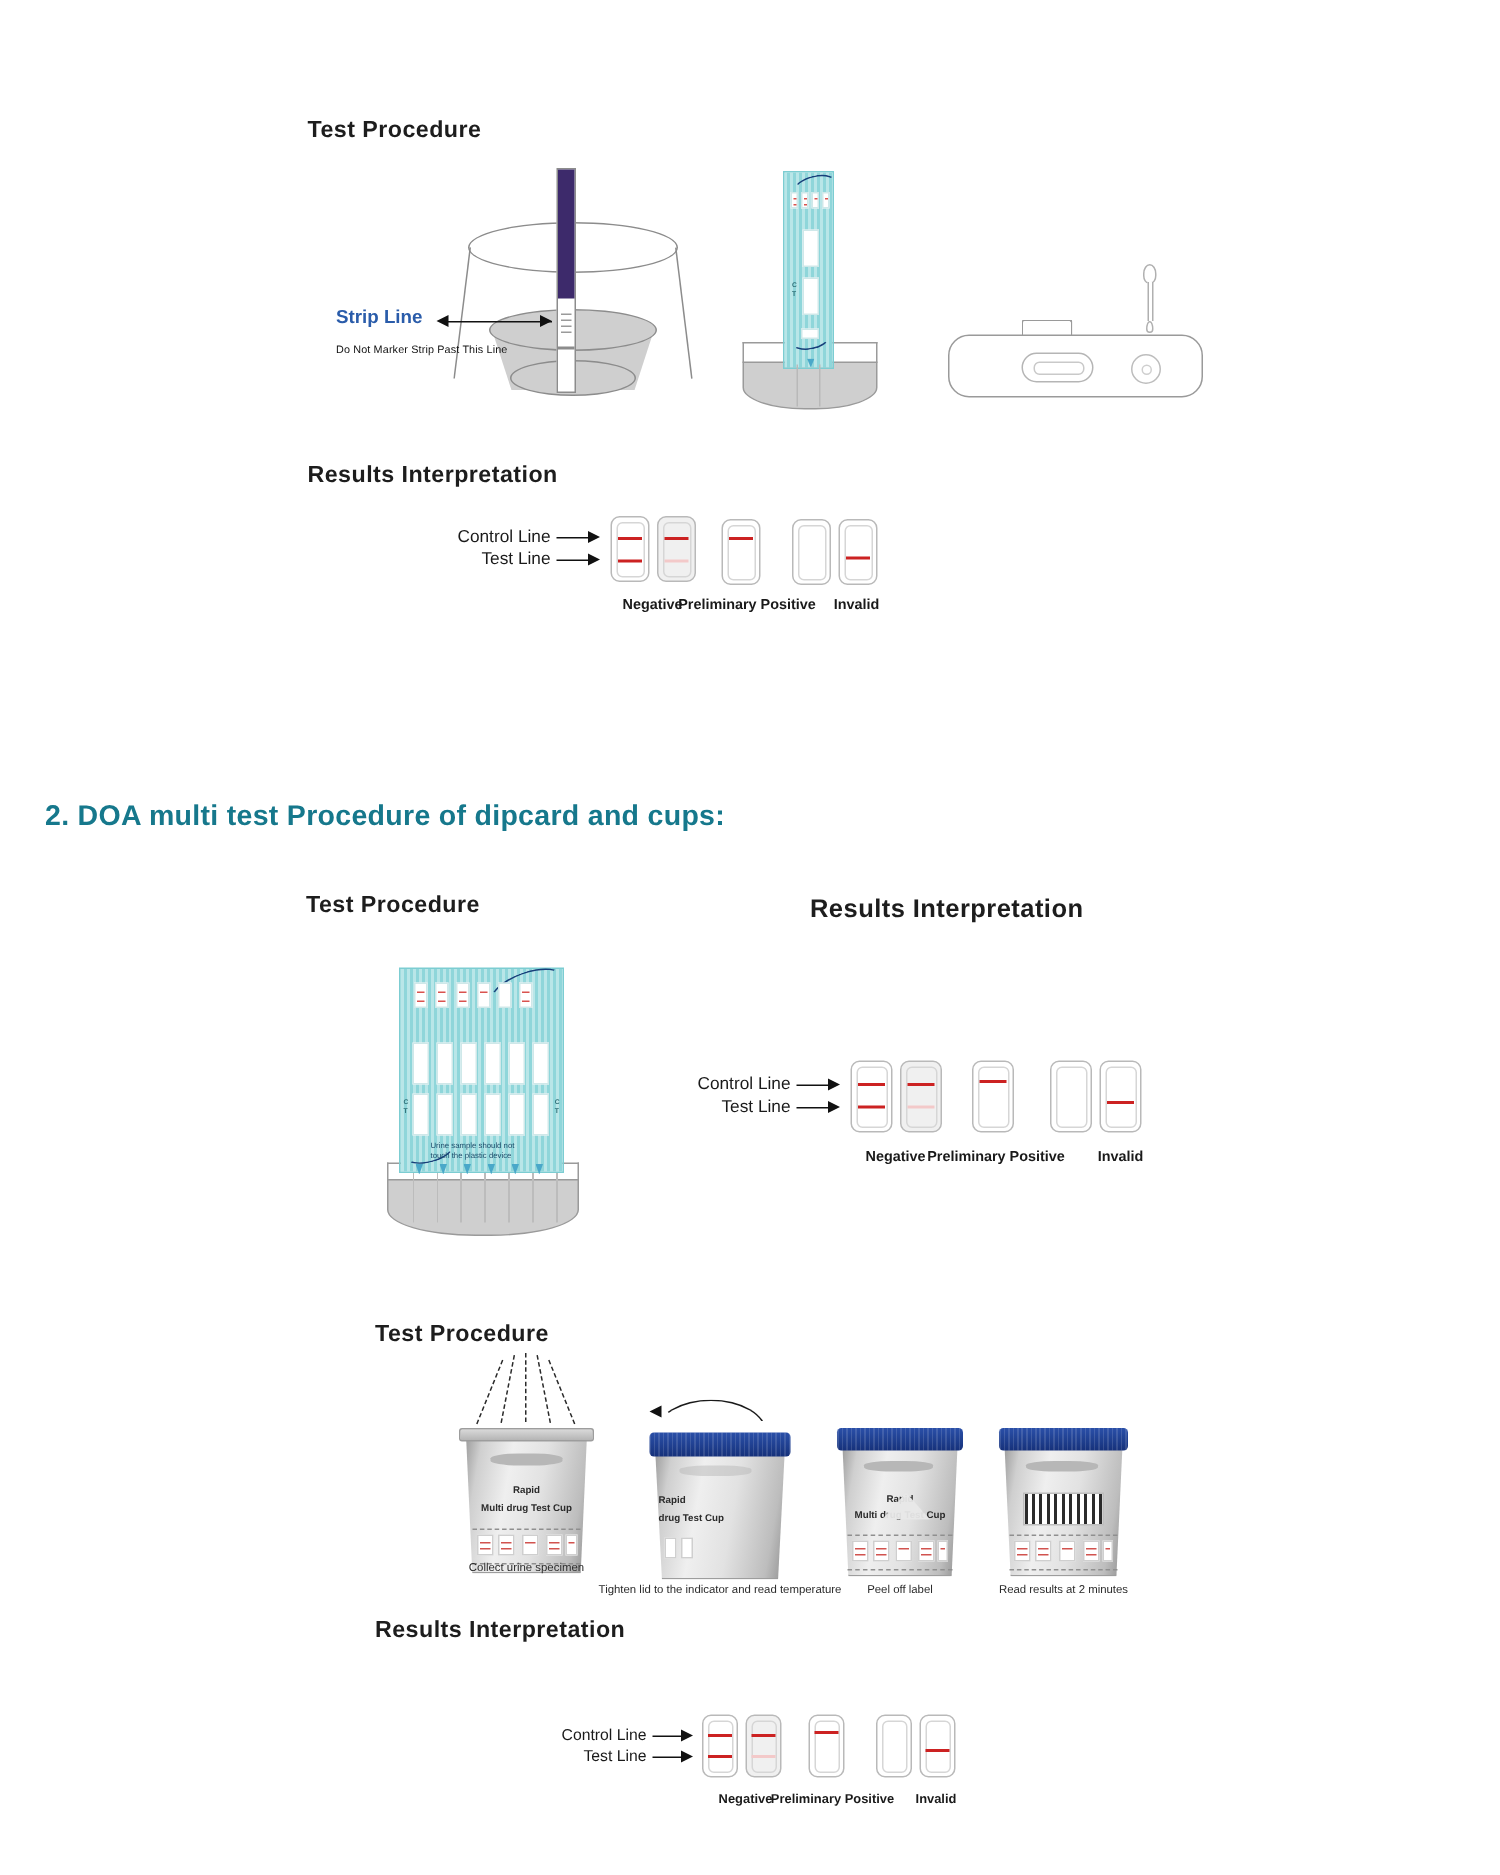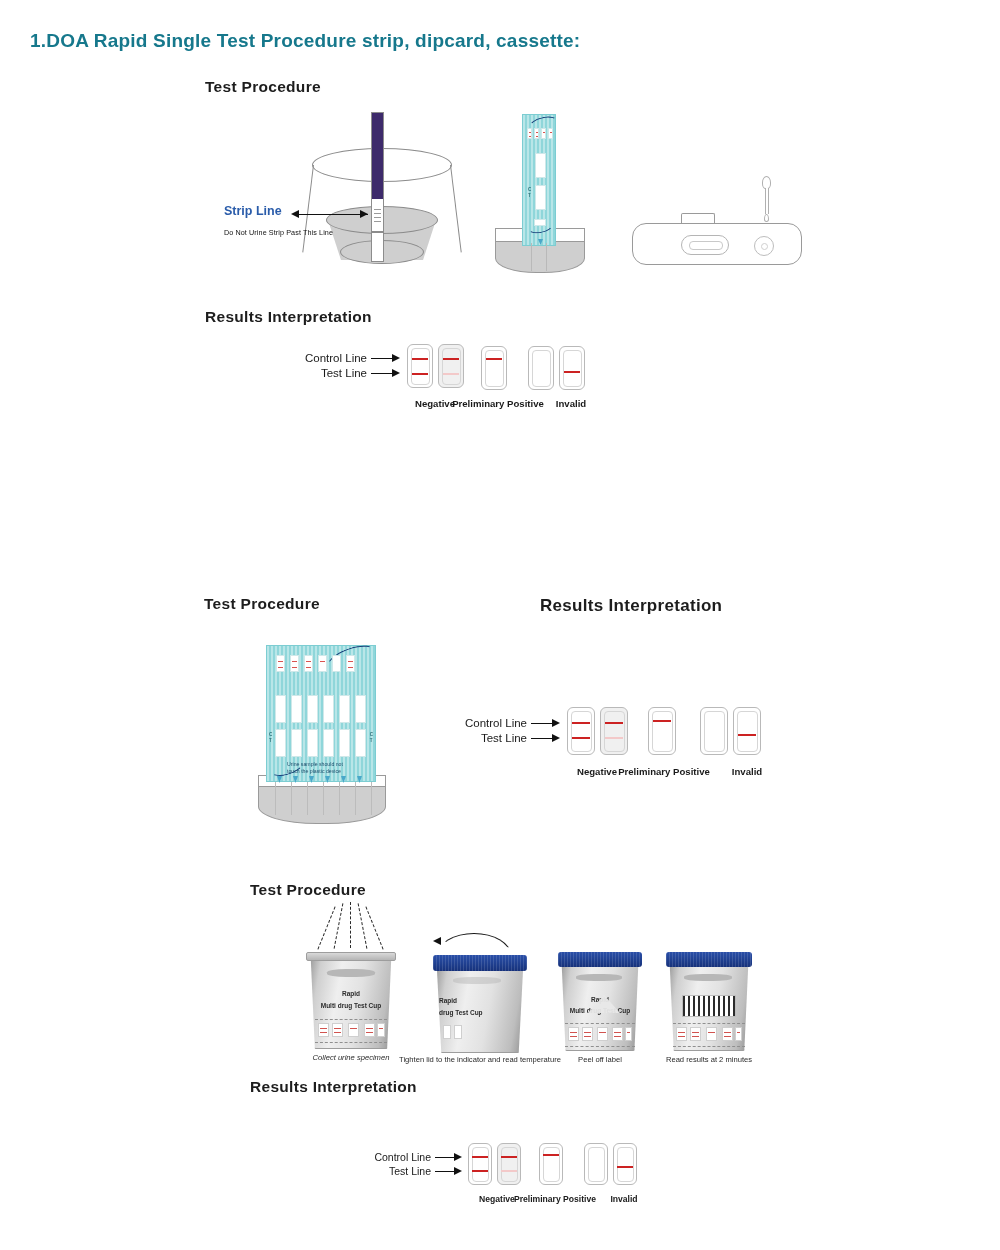--- a/index.html
+++ b/index.html
@@ -398,21 +398,20 @@
     border-right: 16px solid transparent;
     border-bottom: 18px solid #e8e8e8;
     opacity: .95;
   }
 </style>
 </head>
 <body>
 
 <div class="page">
 
-  <div class="sec-heading" id="h1">1.DOA Rapid Single Test Procedure strip, dipcard, cassette:</div>
 
   <div class="sub-heading" style="left:205px; top:78px;">Test Procedure</div>
 
   <div class="cup-wrap" style="left:312px; top:130px; width:150px; height:150px;">
     <div class="cup-body">
       <div class="cup-rim"></div>
       <div class="cup-wall-l"></div>
       <div class="cup-wall-r"></div>
       <div class="cup-liquid-fill"></div>
       <div class="cup-liquid-top"></div>
@@ -423,21 +422,21 @@
   <div class="strip-outer" style="left:371px; top:112px; height:150px;">
     <div class="strip-dark" style="height:86px;"></div>
     <div class="strip-tick" style="left:2px; width:7px; top:96px;"></div>
     <div class="strip-tick" style="left:2px; width:7px; top:100px;"></div>
     <div class="strip-tick" style="left:2px; width:7px; top:104px;"></div>
     <div class="strip-tick" style="left:2px; width:7px; top:108px;"></div>
     <div class="marker-band" style="top:118px;"></div>
   </div>
 
   <div class="marker-label" style="left:224px; top:204px;">Strip Line</div>
-  <div class="marker-sub" style="left:224px; top:228px;">Do Not Urine Strip Past This Line</div>
+  <div class="marker-sub" style="left:224px; top:228px;">Do Not Marker Strip Past This Line</div>
 
   <div class="arrow-line" style="left:298px; top:214px; width:70px;"></div>
   <div class="arrow-head-l" style="left:291px; top:209.5px;"></div>
   <div class="arrow-head-r" style="left:360px; top:209.5px;"></div>
 
   <div class="bowl-white" style="left:495px; top:228px; width:90px; height:14px;"></div>
   <div class="bowl" style="left:495px; top:241px; width:90px; height:32px;"></div>
 
   <div class="dipcard" style="left:522px; top:114px; width:34px; height:132px;">
     <div class="dc-swoosh" style="left:6px; top:2px; width:30px; height:16px; transform:rotate(-12deg);"></div>
@@ -516,20 +515,21 @@
     <div class="ri-cass" style="left:274px; top:-2px; width:26px; height:44px;">
       <div class="ri-inner"></div>
       <div class="ri-line" style="left:4px; right:4px; top:24px;"></div>
     </div>
 
     <div class="ri-caption" style="left:110px; top:50px; width:80px;">Negative</div>
     <div class="ri-caption" style="left:163px; top:50px; width:100px;">Preliminary Positive</div>
     <div class="ri-caption" style="left:246px; top:50px; width:80px;">Invalid</div>
   </div>
 
+  <div class="sec-heading" id="h2">2. DOA multi test Procedure of dipcard and cups:</div>
 
   <div class="sub-heading" style="left:204px; top:595px;">Test Procedure</div>
 
   <div class="bowl-white" style="left:258px; top:775px; width:128px; height:12px;"></div>
   <div class="bowl" style="left:258px; top:786px; width:128px; height:38px;"></div>
 
   <div class="dipcard" style="left:266px; top:645px; width:110px; height:137px;">
     <div class="dc-swoosh" style="left:58px; top:2px; width:54px; height:26px; transform:rotate(-20deg);"></div>
 
     <div class="dc-window" style="left:9px;  top:9px; width:9px; height:17px;">
@@ -655,21 +655,21 @@
           </div>
         <div class="cup2-strip" style="left:49px; top:3px; width:11px; height:14px;">
             <i class="r" style="top:4px"></i>
             <i class="r" style="top:8px"></i>
           </div>
         <div class="cup2-strip" style="left:62px; top:3px; width:8px;  height:14px;">
             <i class="r" style="top:4px"></i>
           </div>
       </div>
     </div>
-    <div class="cup2-caption" style="left:-15px; top:148px; width:132px;font-style:italic;">Collect urine specimen</div>
+    <div class="cup2-caption" style="left:-15px; top:135px; width:132px;">Collect urine specimen</div>
   </div>
 
   <div class="abs" style="left:425px; top:905px; width:120px; height:150px;">
     <div class="rot-arrow" style="left:12px; top:28px;"></div>
     <div class="arrow-head-l" style="left:8px; top:32px;"></div>
 
     <div class="cup2" style="left:10px; top:62px; width:90px; height:86px;">
       <div class="cup2-body"></div>
       <div class="cup2-lid" style="left:-2px; top:-12px; width:94px; height:16px;">
         <div class="cup2-lid-rings"></div>

